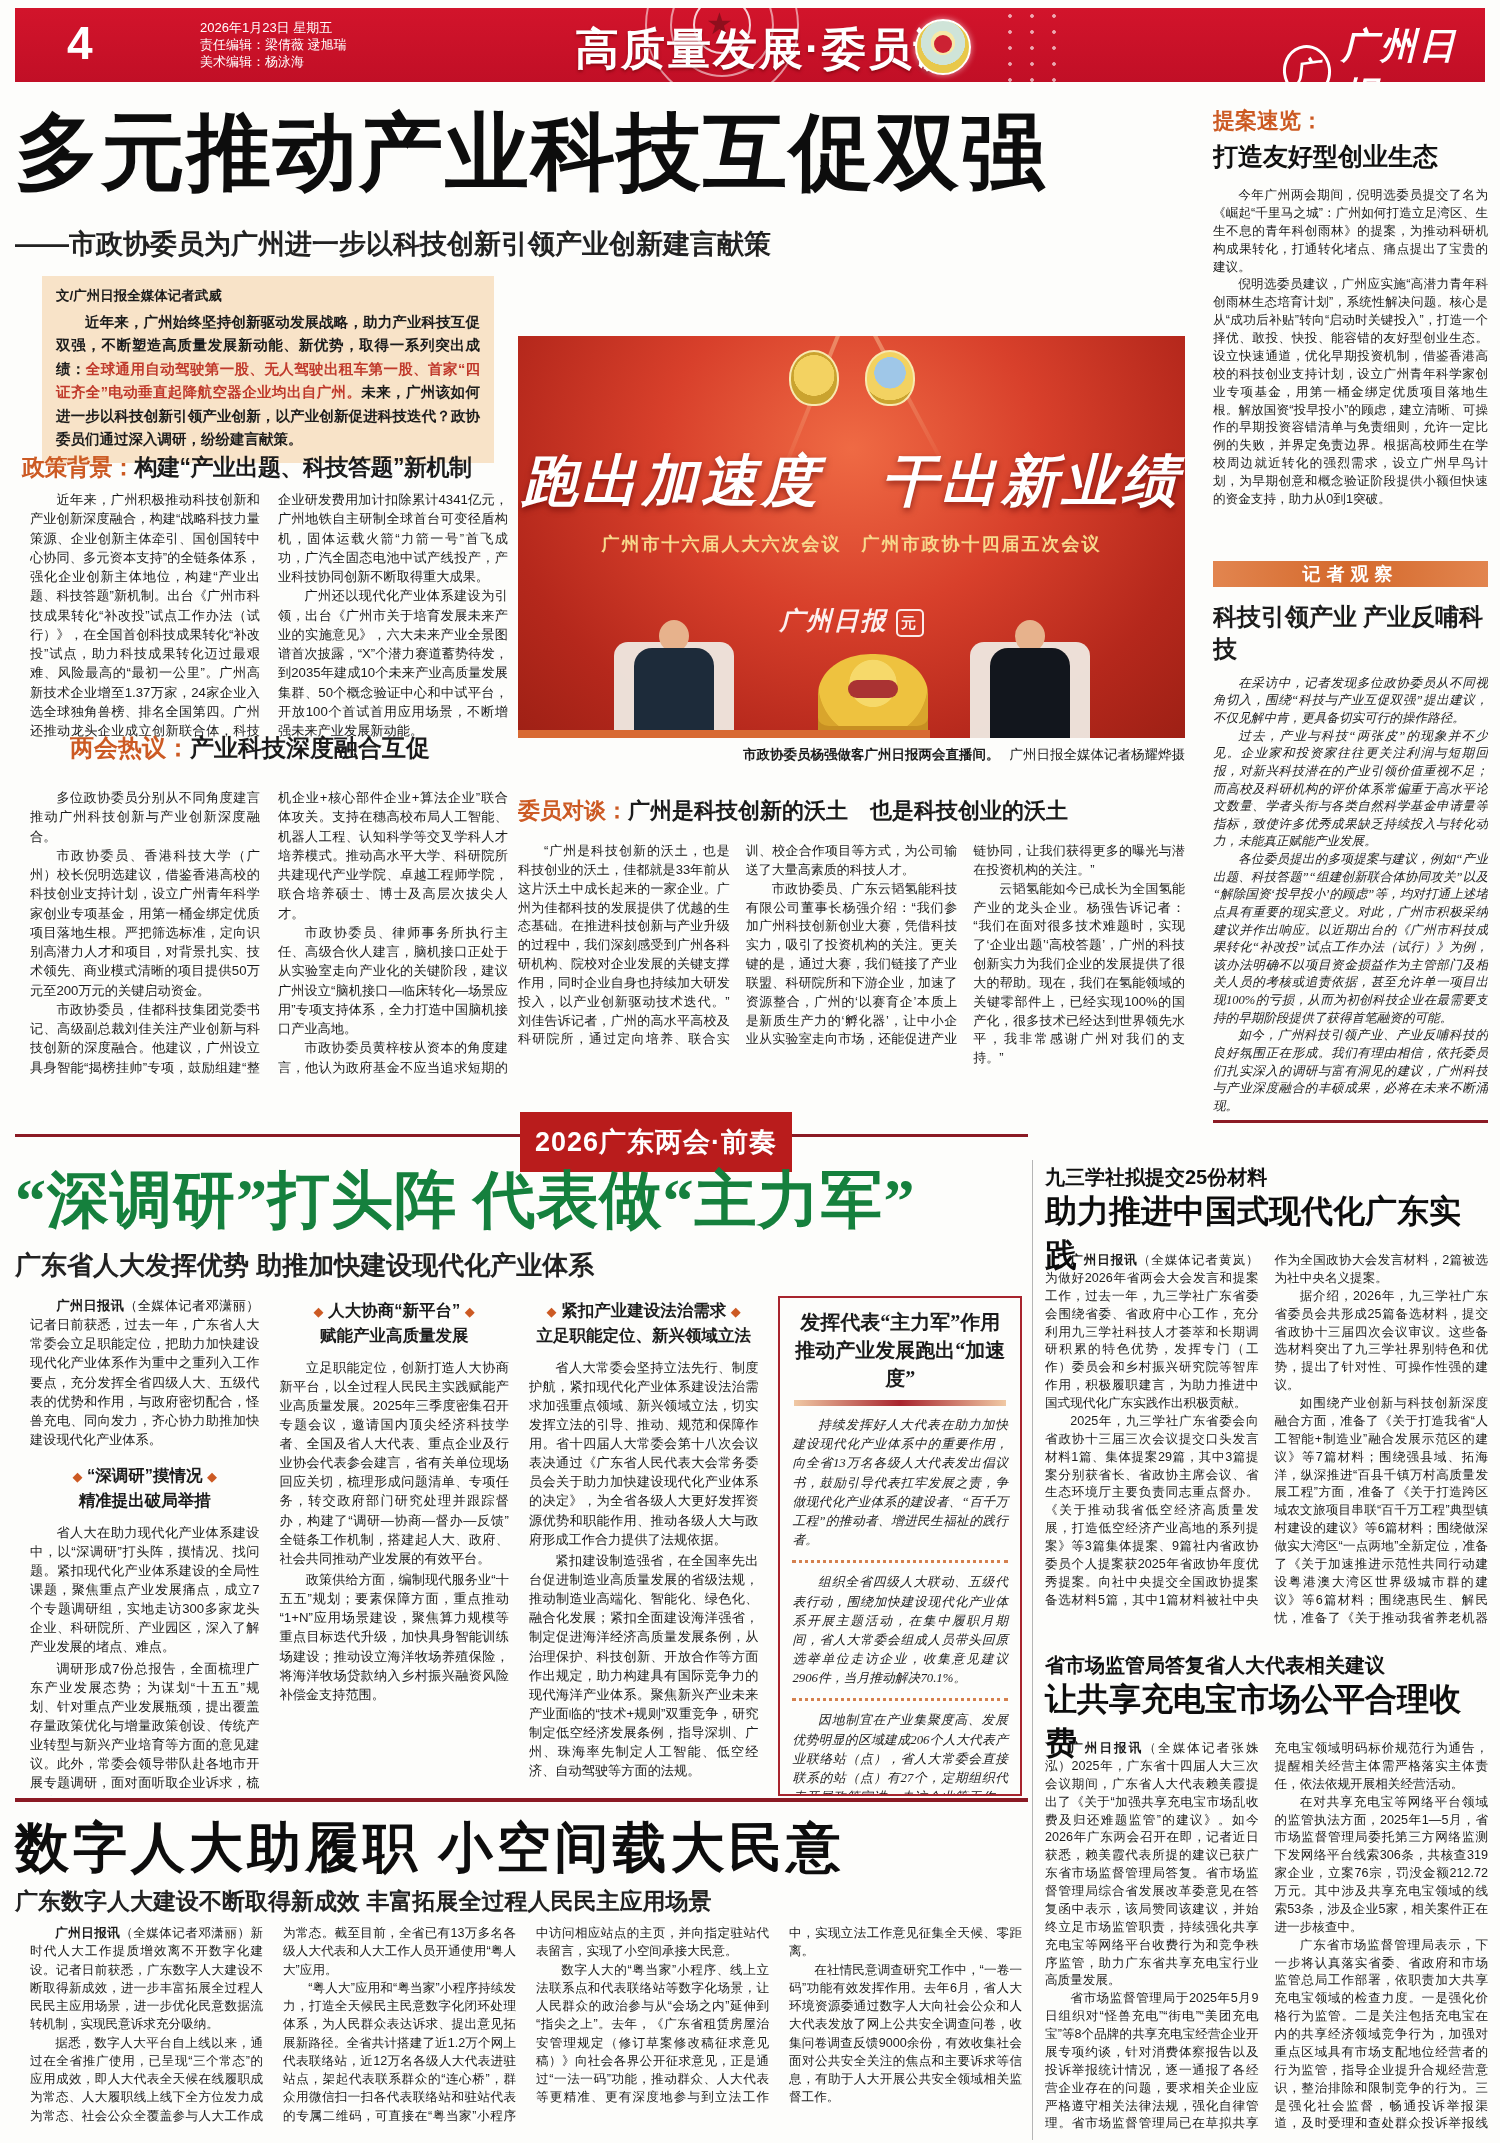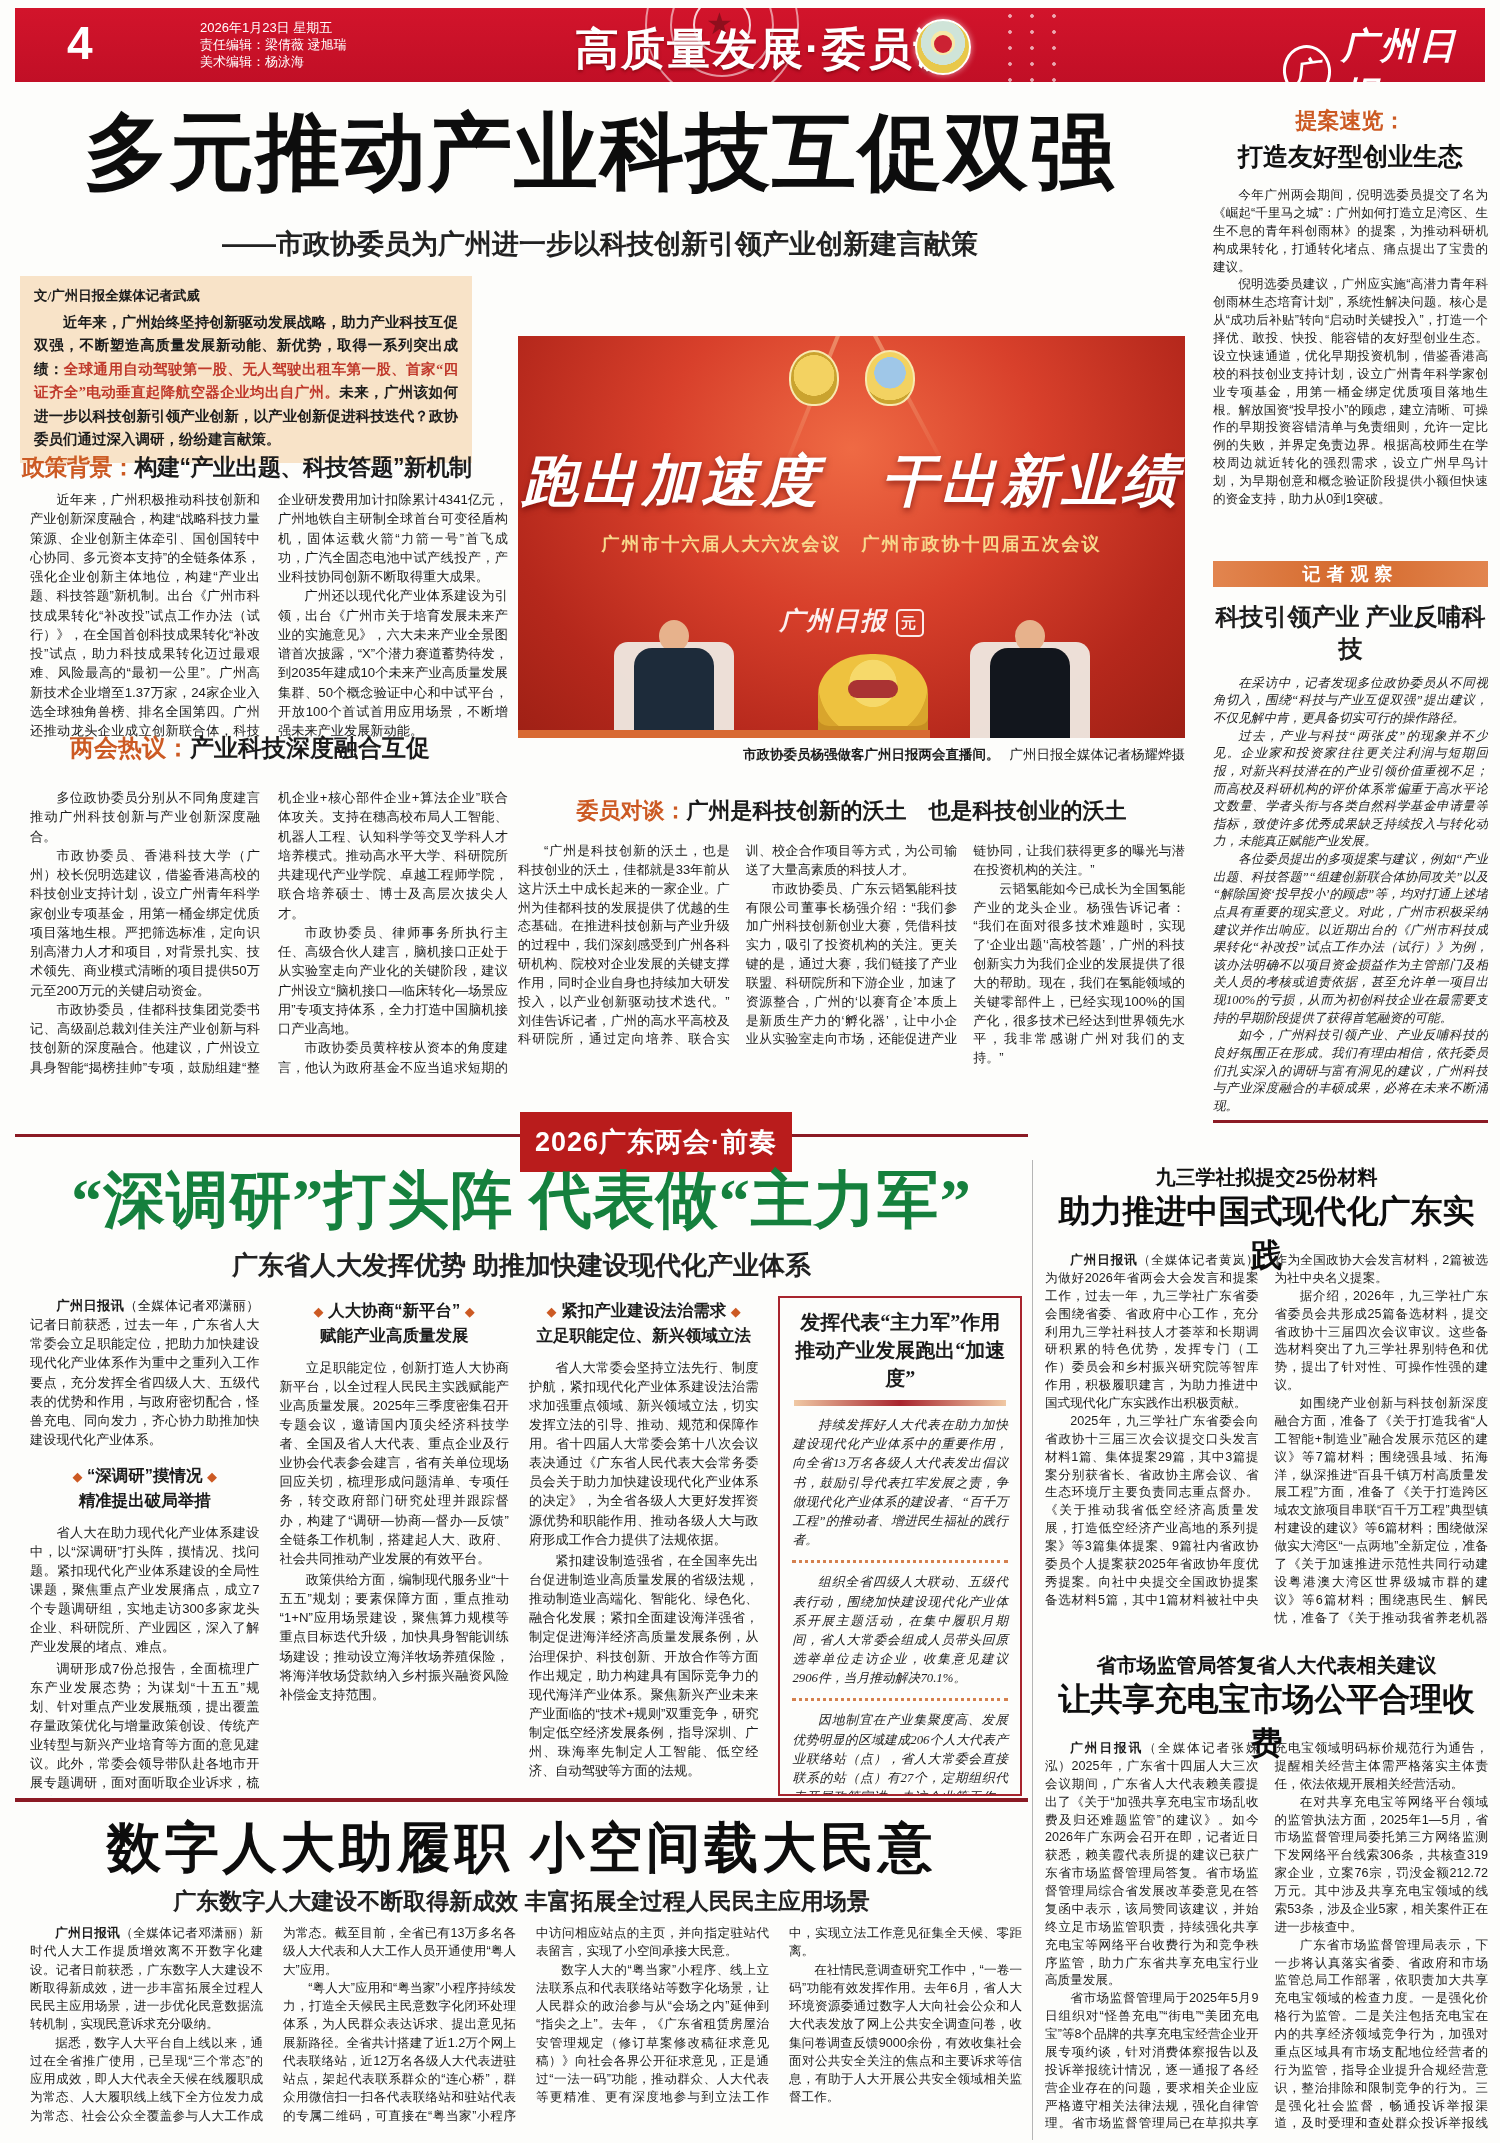--- a/index.html
+++ b/index.html
@@ -1,20 +1,20 @@
 <!DOCTYPE html>
 <html lang="zh"><head>
 <meta charset="utf-8">
 <style>
   html,body{margin:0;padding:0;}
   body{width:1500px;height:2143px;position:relative;background:#fdfdfb;
        font-family:"Liberation Sans","DejaVu Sans",sans-serif;color:#1b1b1b;overflow:hidden;}
   .abs{position:absolute;}
   .serif{font-family:"Liberation Serif","DejaVu Serif",serif;}
-  .center{text-align:center;}
+  .center{}
   .just p{margin:0;text-align:justify;text-indent:2em;}
   
   .hdr{left:15px;top:8px;width:1470px;height:74px;background:linear-gradient(180deg,#d2142b,#c10f26);overflow:hidden;color:#fff;}
   .hdr-num{position:absolute;left:52px;top:8px;font-size:46px;font-weight:bold;}
   .hdr-meta{position:absolute;left:185px;top:11px;font-size:13px;line-height:17px;}
   .ring{position:absolute;border-radius:50%;border:2px solid rgba(255,255,255,.55);}
   .star{position:absolute;color:#8e0f1d;font-size:30px;}
   .hdr-dotpatch{position:absolute;left:830px;top:0;width:320px;height:74px;opacity:.7;
     background-image:radial-gradient(circle,rgba(255,255,255,.9) 1.5px,transparent 2.2px);background-size:22px 16px;
     -webkit-mask-image:radial-gradient(circle at -40px 40px,transparent 55%,#000 56%,#000 72%,transparent 73%);
@@ -24,21 +24,21 @@
     background:radial-gradient(circle at 50% 42%,#f6e8a8 0 30%,#cfe4d8 31% 55%,#e8c84a 56% 78%,#b9932c 79%);
     border:2px solid #fff;box-shadow:0 0 6px rgba(255,255,255,.6);}
   .emblem::after{content:"";position:absolute;left:17px;top:14px;width:18px;height:18px;border-radius:50%;background:#c23;}
   .masthead{position:absolute;left:1268px;top:14px;display:flex;align-items:center;gap:10px;}
   .mh-circle{width:46px;height:46px;border-radius:50%;border:3px solid #fff;color:#fff;font-size:26px;font-weight:bold;
     display:flex;align-items:center;justify-content:center;font-style:italic;transform:rotate(-8deg);}
   .mh-text{font-size:36px;font-weight:900;font-style:italic;color:#fff;font-family:"Liberation Serif",serif;letter-spacing:3px;}
   
   .h1{left:15px;top:96px;width:1170px;font-size:84px;font-weight:900;letter-spacing:2px;color:#0d0d0d;}
   .h1sub{left:15px;top:226px;width:1170px;font-size:27px;font-weight:bold;color:#222;}
-  .leadbox{left:20px;top:276px;width:452px;box-sizing:border-box;background:#f8e3c8;padding:11px 14px;font-family:Liberation Serif, serif;}
+  .leadbox{left:42px;top:276px;width:452px;box-sizing:border-box;background:#f8e3c8;padding:11px 14px;}
   .leadbox .by{font-size:13.5px;font-weight:bold;margin:0 0 6px 0;}
   .leadbox p.intro{margin:0;font-size:14.5px;font-weight:bold;line-height:1.62;text-align:justify;text-indent:2em;}
   .red{color:#c0392b;}
   .sechead{white-space:nowrap;font-weight:900;}
   .sechead .lab{color:#cc5a23;}
   .pol-head{left:22px;top:452px;font-size:23px;letter-spacing:-0.5px;}
   .pol-body{left:30px;top:490px;width:478px;height:252px;column-count:2;column-gap:18px;font-size:13.2px;line-height:1.46;overflow:hidden;}
   .hot-head{left:70px;top:732px;font-size:24px;}
   .hot-body{left:30px;top:788px;width:478px;height:292px;column-count:2;column-gap:18px;font-size:13.2px;line-height:1.46;overflow:hidden;}
   

